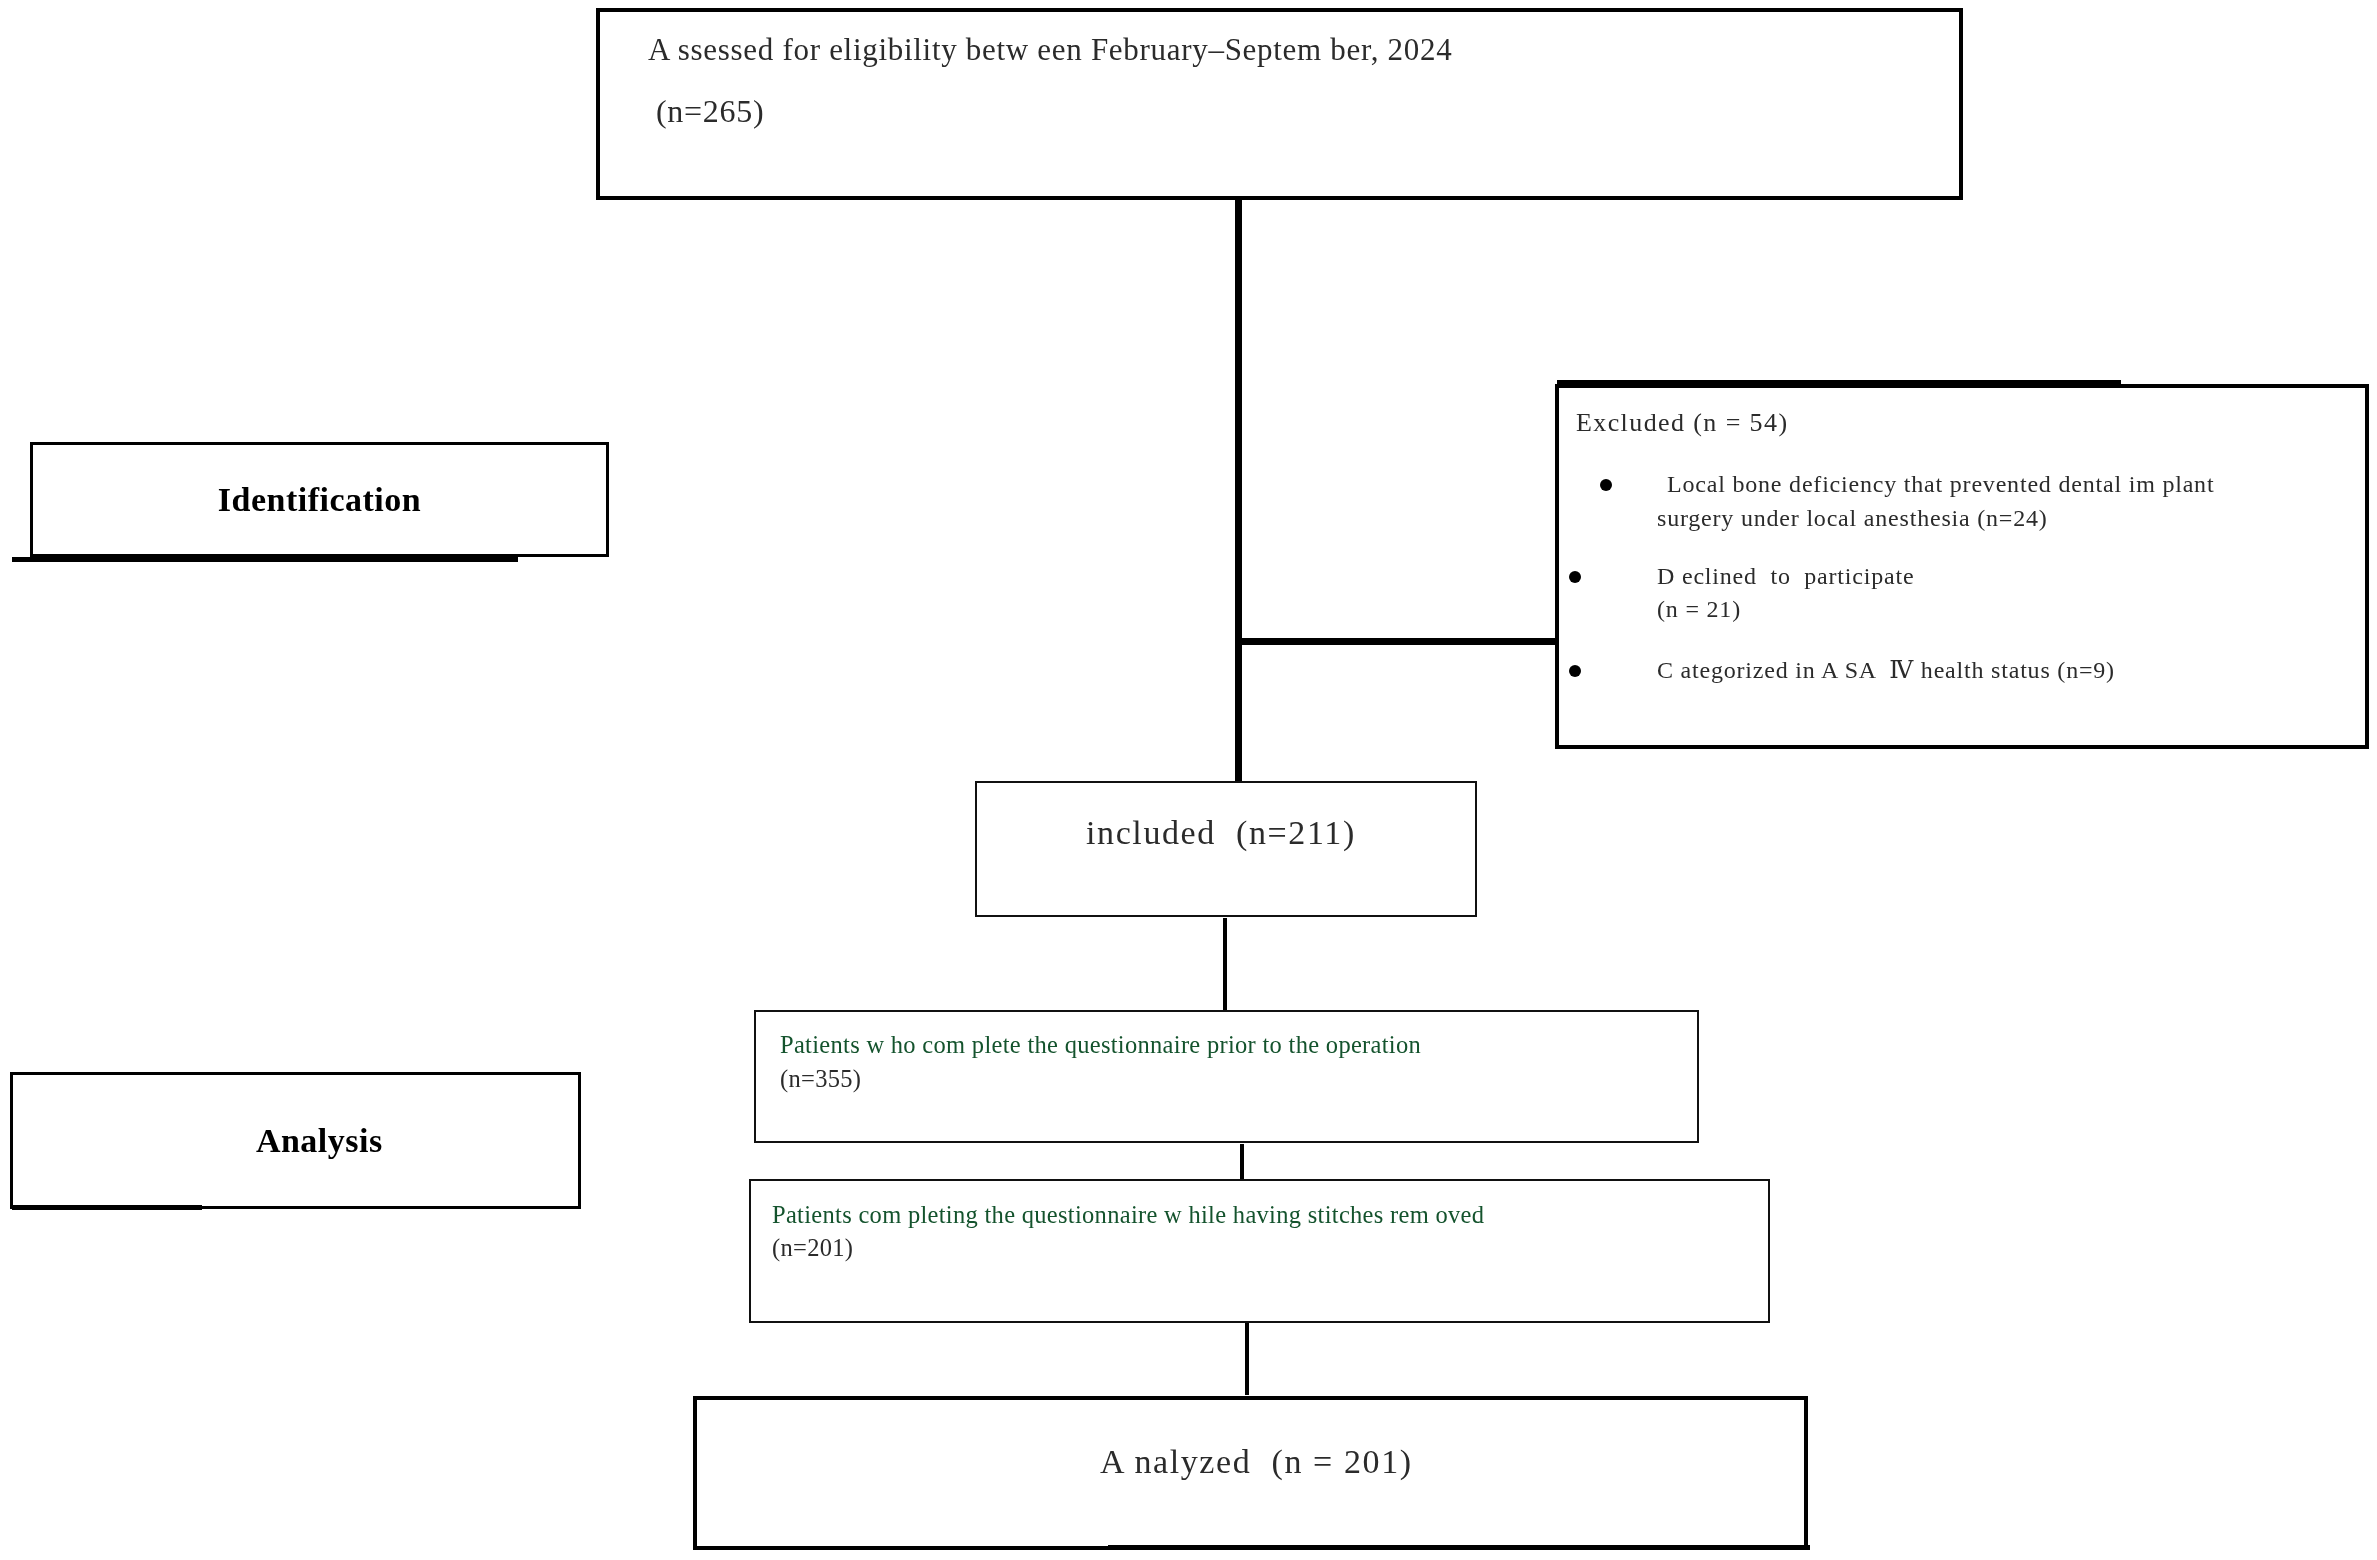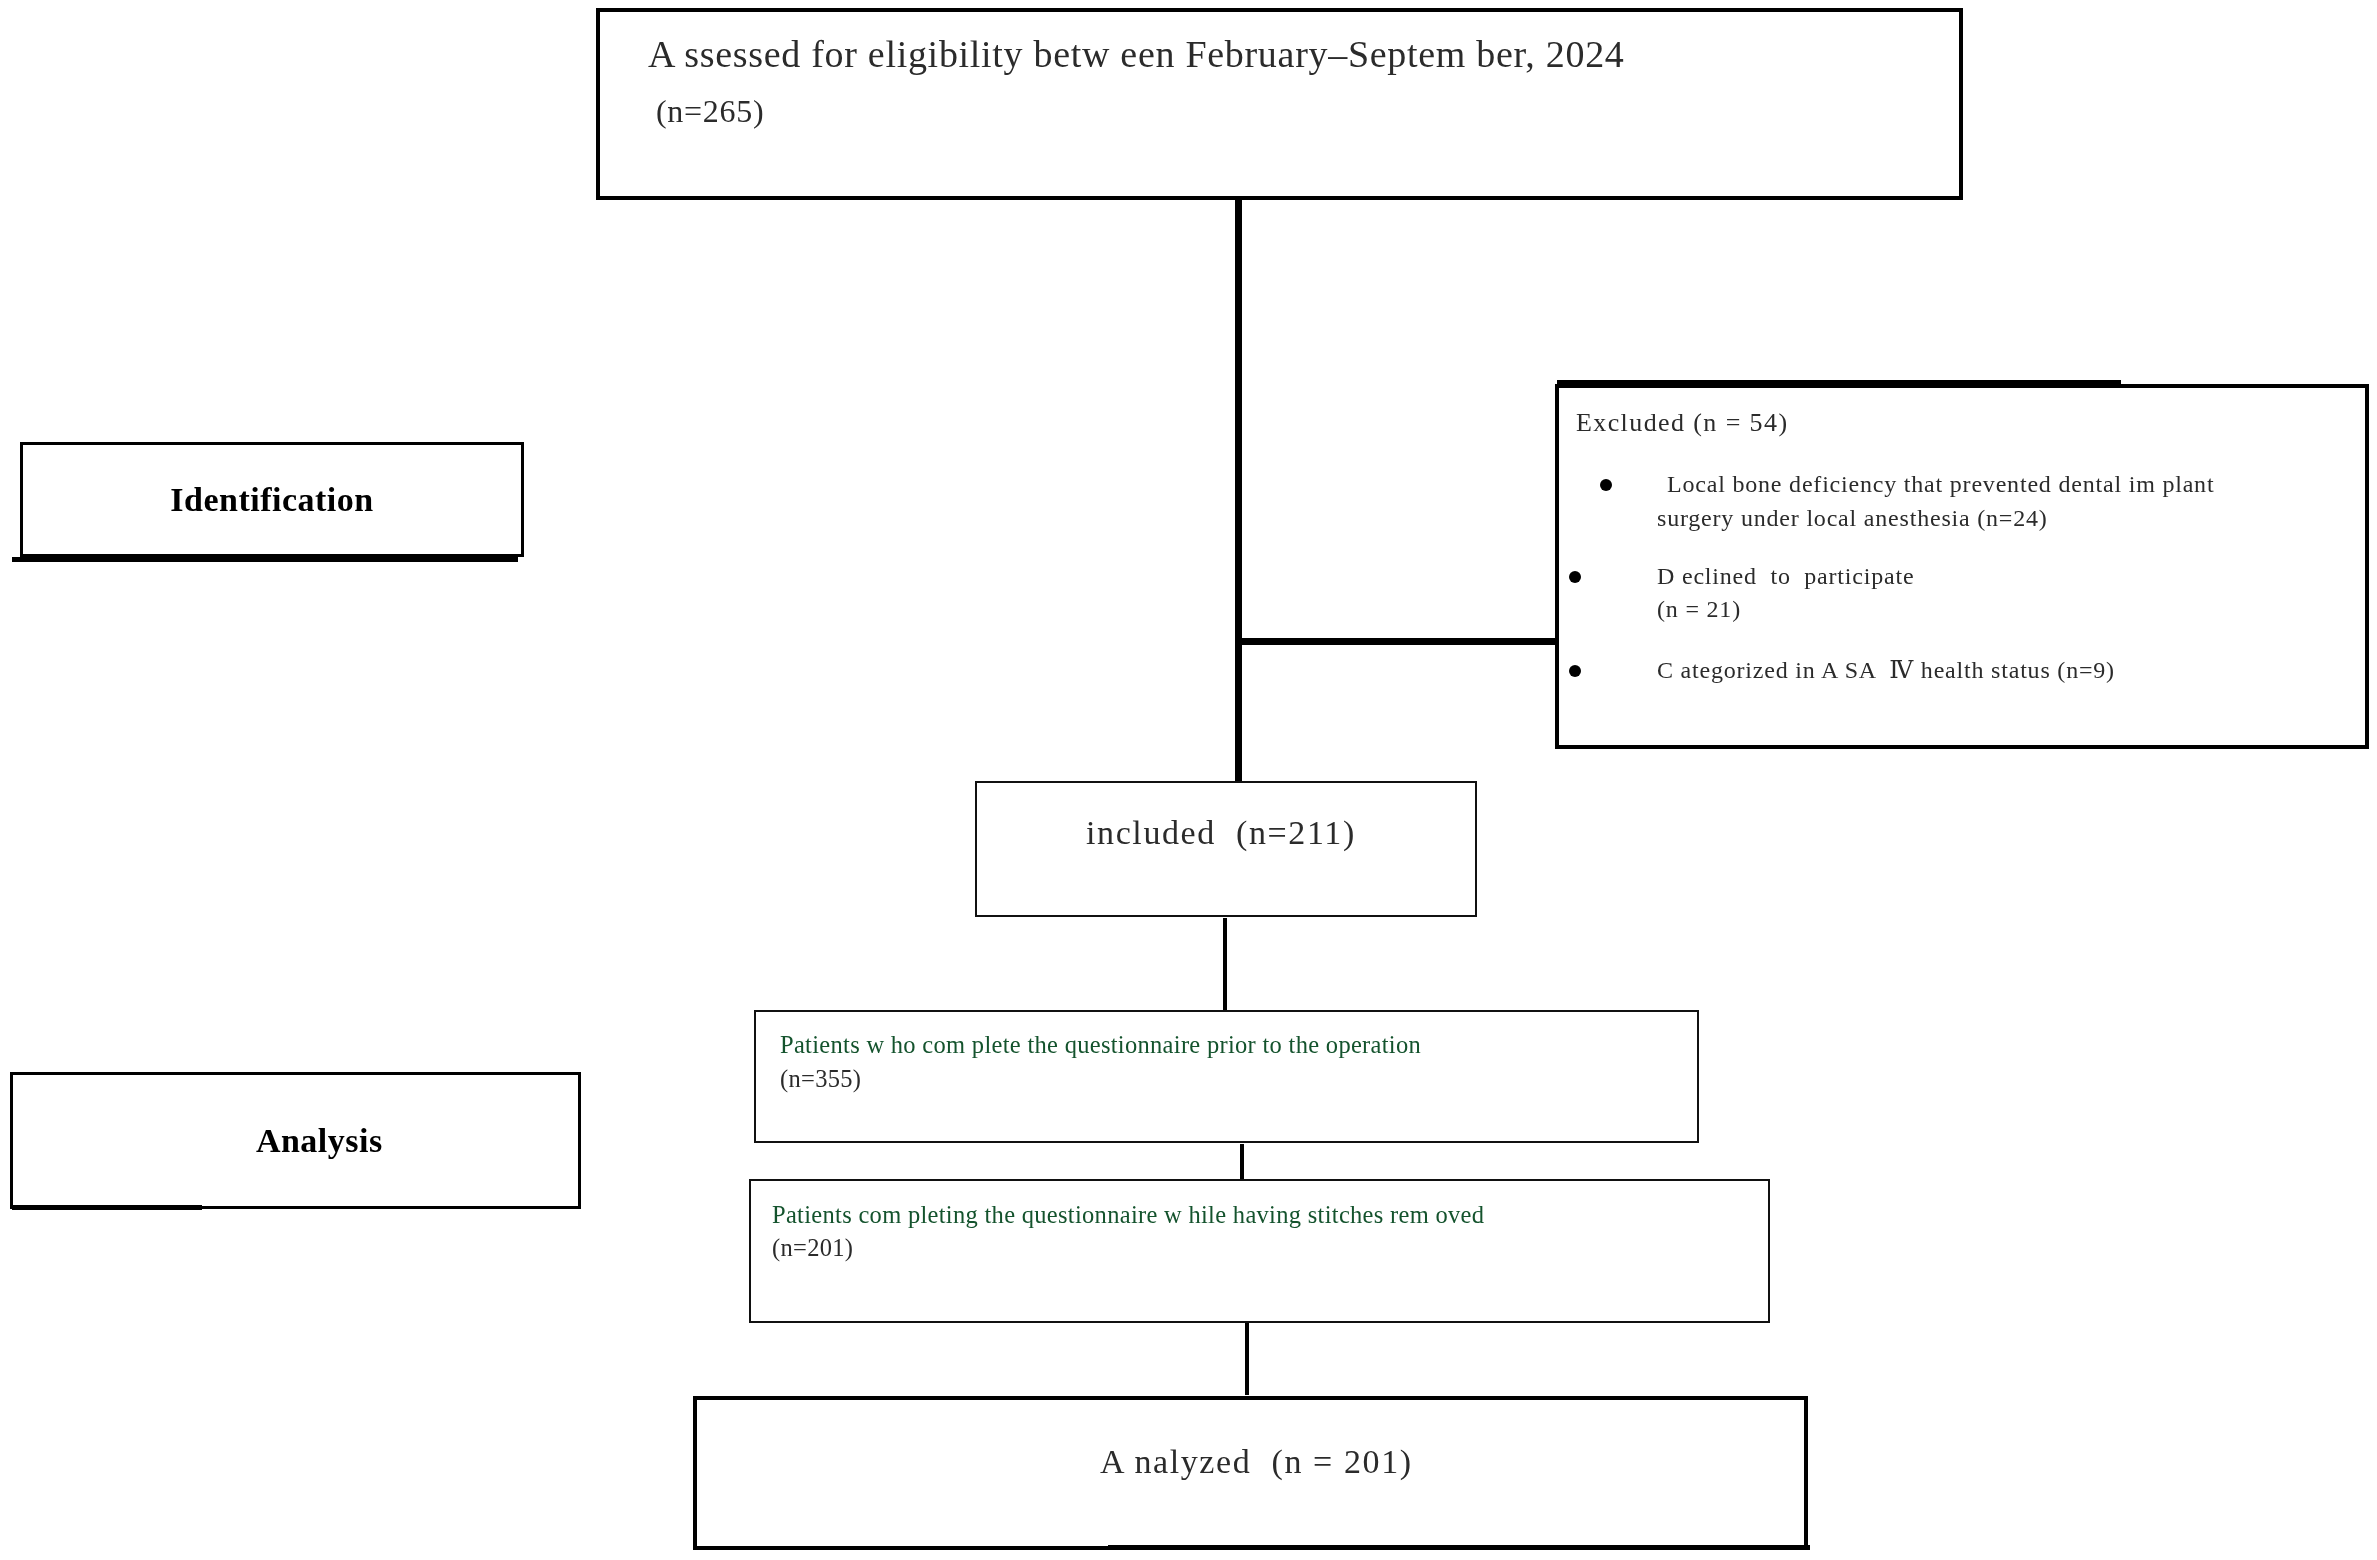--- a/index.html
+++ b/index.html
@@ -55,21 +55,21 @@
   .btext {
     position: absolute;
     font-family: "Liberation Serif", "DejaVu Serif", serif;
     color: #2b2b2b;
     white-space: pre;
     letter-spacing: 0.7px;
   }
   .t-top-1 {
     left: 648px;
     top: 32px;
-    font-size: 38px;
+    font-size: 31px;
   }
   .t-top-2 {
     left: 656px;
     top: 93px;
     font-size: 32px;
   }
   .t-included {
     left: 1086px;
     top: 814px;
     font-size: 34px;
@@ -135,21 +135,21 @@
 </style>
 </head>
 <body>
 
 <div id="canvas">
 
   <div class="box heavy" style="left:596px; top:8.2px; width:1367px; height:192px;"></div>
   <div class="btext t-top-1">A ssessed for eligibility betw een February–Septem ber, 2024</div>
   <div class="btext t-top-2">(n=265)</div>
 
-  <div class="stage-box" style="left:20px; top:442px; width:504px; height:115px;">
+  <div class="stage-box" style="left:30px; top:442px; width:579px; height:115px;">
     <span class="stage-label">Identification</span>
   </div>
 
   <div class="hline" style="left:12px; top:557px; width:506px; height:4.9px;"></div>
 
   <div class="box heavy" style="left:1555px; top:384px; width:814px; height:365px;"></div>
 
   <div class="hline" style="left:1557px; top:380px; width:564px; height:3.8px;"></div>
 
   <div class="exc-title">Excluded (n = 54)</div>

